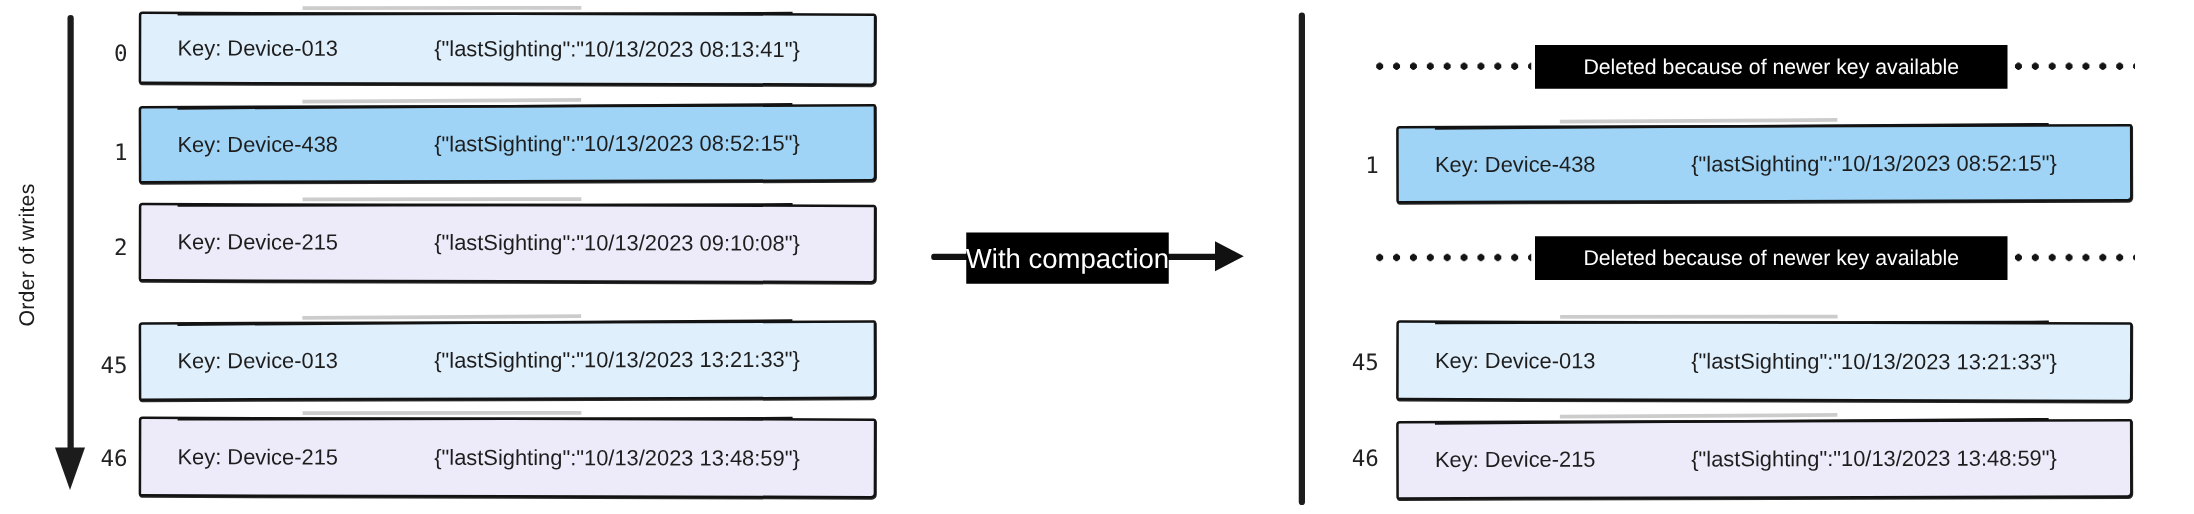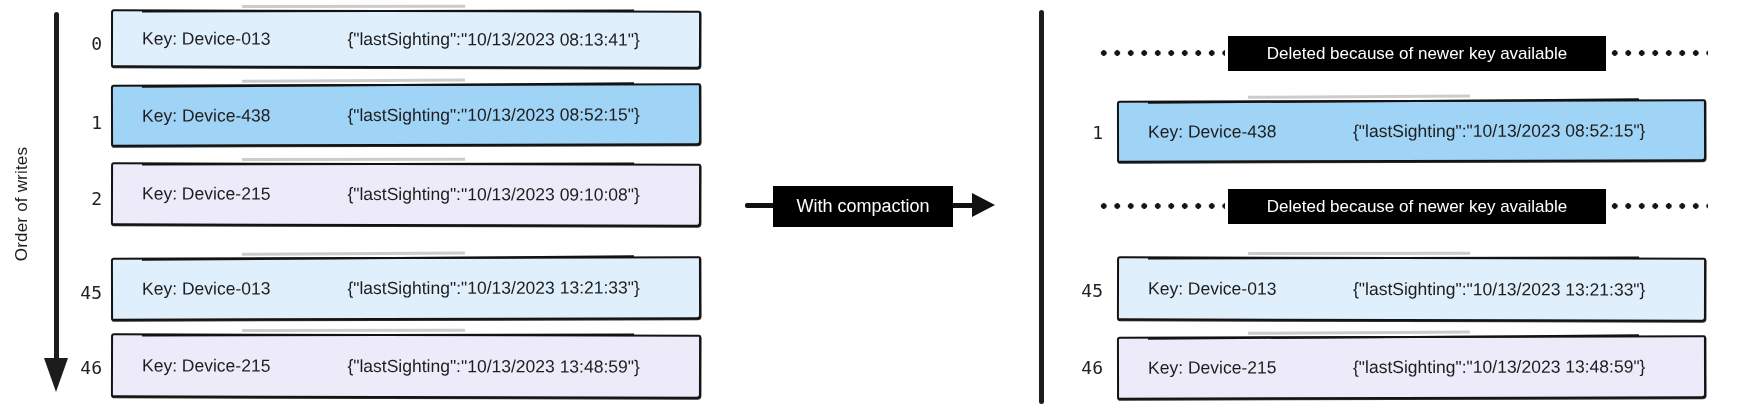--- a/index.html
+++ b/index.html
@@ -132,27 +132,27 @@
     position: absolute;
     left: 972px; top: 193px;
     width: 0; height: 0;
     border-top: 12px solid transparent;
     border-bottom: 12px solid transparent;
     border-left: 23px solid #111111;
   }
   .mid-label {
     position: absolute;
     left: 773px; top: 186px;
-    width: 180px; height: 41px;
+    width: 162px; height: 41px;
     background: #000000;
     color: #ffffff;
     display: flex;
     align-items: center;
     justify-content: center;
-    font-size: 18px;
+    font-size: 22px;
     white-space: nowrap;
   }
 </style>
 </head>
 <body>
 
 <div id="canvas">
 
   <div class="axis-label">Order of writes</div>
   <div class="v-line axis-line"></div>

